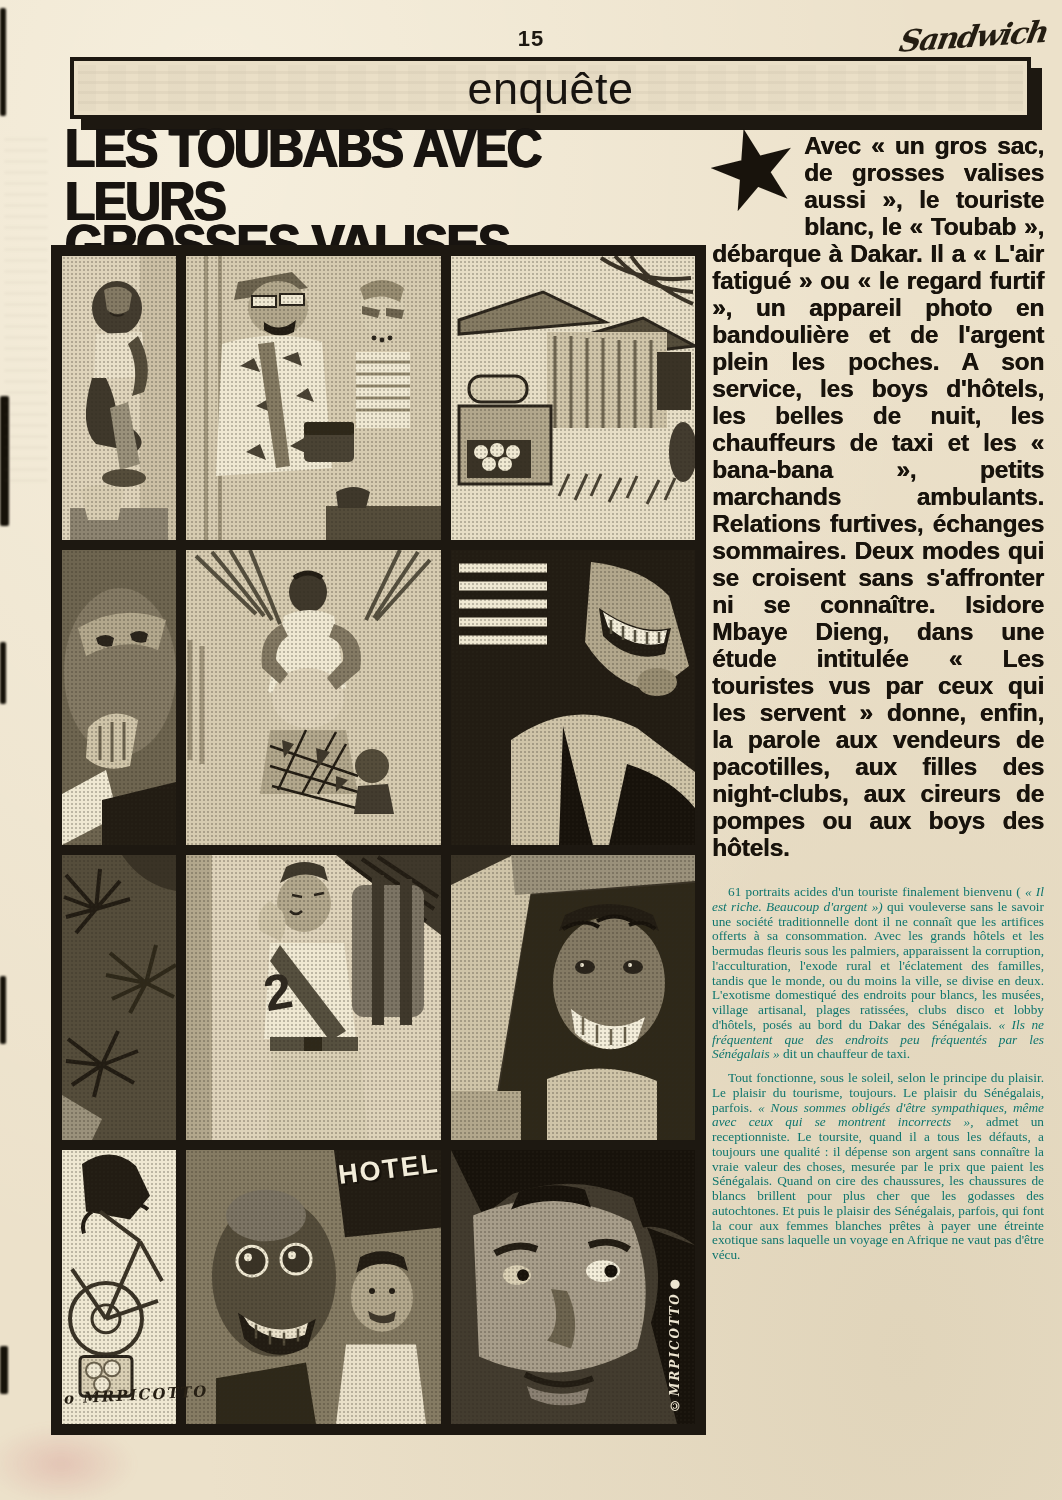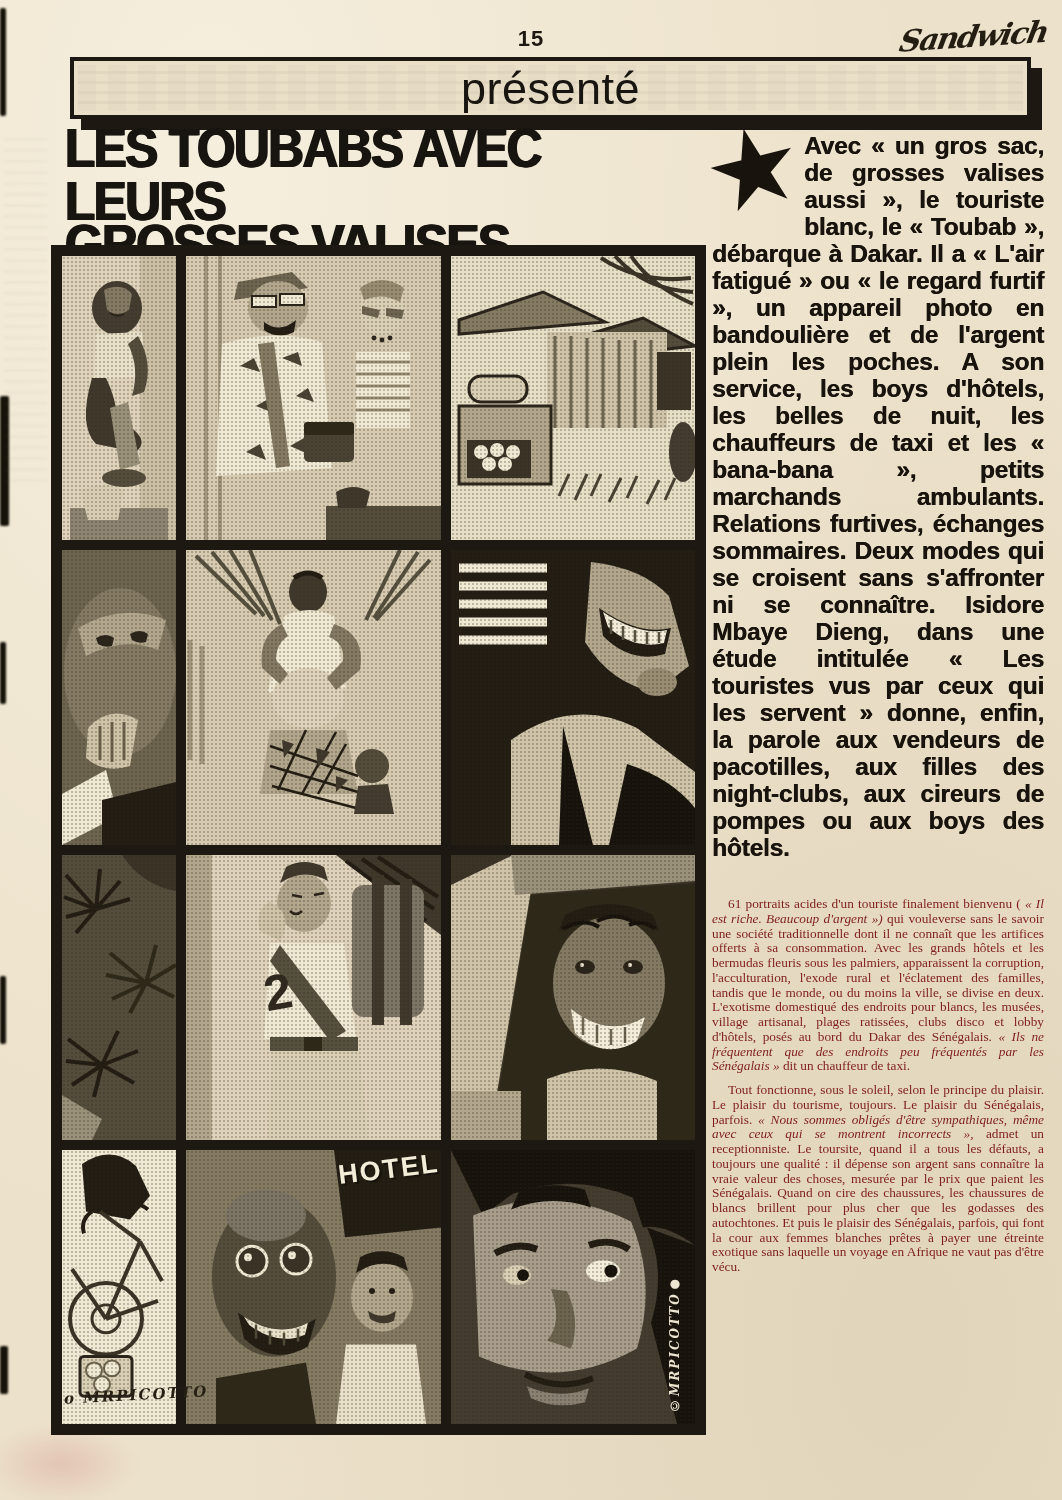--- a/index.html
+++ b/index.html
@@ -55,22 +55,22 @@
     writing-mode:vertical-rl;transform:rotate(180deg);
     font:700 italic 12px/1 "DejaVu Serif",serif;color:#ece4d0;letter-spacing:2px;}
   
   .right-col{position:absolute;left:712px;top:132px;width:332px;}
   .intro{font:700 24.5px/27px "Liberation Sans",sans-serif;color:#18130c;
     text-align:justify;letter-spacing:-.2px;word-spacing:1px;
     text-shadow:.4px 0 0 currentColor;}
   .intro .seg-bi{}
   .intro-star{float:left;font-size:96px;line-height:72px;width:92px;height:86px;
     transform:rotate(-14deg);color:#18130c;text-align:left;text-shadow:none;}
-  .body-text{margin-top:36px;font:400 13.3px/14.75px "Liberation Serif",serif;
-    color:#7f1d1d;text-align:justify;}
+  .body-text{margin-top:24px;font:400 13.3px/14.75px "Liberation Serif",serif;
+    color:#0f766e;text-align:justify;}
   .body-text p{margin:0;text-indent:16px;}
   .body-text p + p{margin-top:9px;}
   .body-text .seg-i{font-style:italic;}
   
   .artifact{position:absolute;background:#161209;filter:blur(1px);border-radius:2px;}
   .smudge-pink{position:absolute;left:-14px;top:1424px;width:150px;height:80px;border-radius:50%;
     background:radial-gradient(ellipse,rgba(196,92,104,.22),transparent 70%);filter:blur(4px);}
   .ghost-col{position:absolute;opacity:.35;filter:blur(1px);
     background:repeating-linear-gradient(0deg, transparent 0 8px, rgba(120,112,94,.12) 8px 11px);}
 </style>
@@ -82,21 +82,21 @@
 <div class="artifact" style="left:0;top:642px;width:6px;height:62px;"></div>
 <div class="artifact" style="left:0;top:976px;width:6px;height:68px;"></div>
 <div class="artifact" style="left:0;top:1346px;width:8px;height:48px;"></div>
 <div class="smudge-pink"></div>
 <div class="ghost-col" style="left:4px;top:130px;width:44px;height:360px;"></div>
 
 <div class="page-number">15</div>
 <div class="magazine-logo">Sandwich</div>
 <div class="section-box">
   <div class="ghost"></div>
-  <div class="section-label">présenté</div>
+  <div class="section-label">enquête</div>
 </div>
 
 <div class="title-block">
   <div class="title-line">LES TOUBABS AVEC LEURS</div>
   <div class="title-line">GROSSES VALISES</div>
   <div class="byline">présenté par Michel Faure</div>
 </div>
 
 <div class="comic">
 

